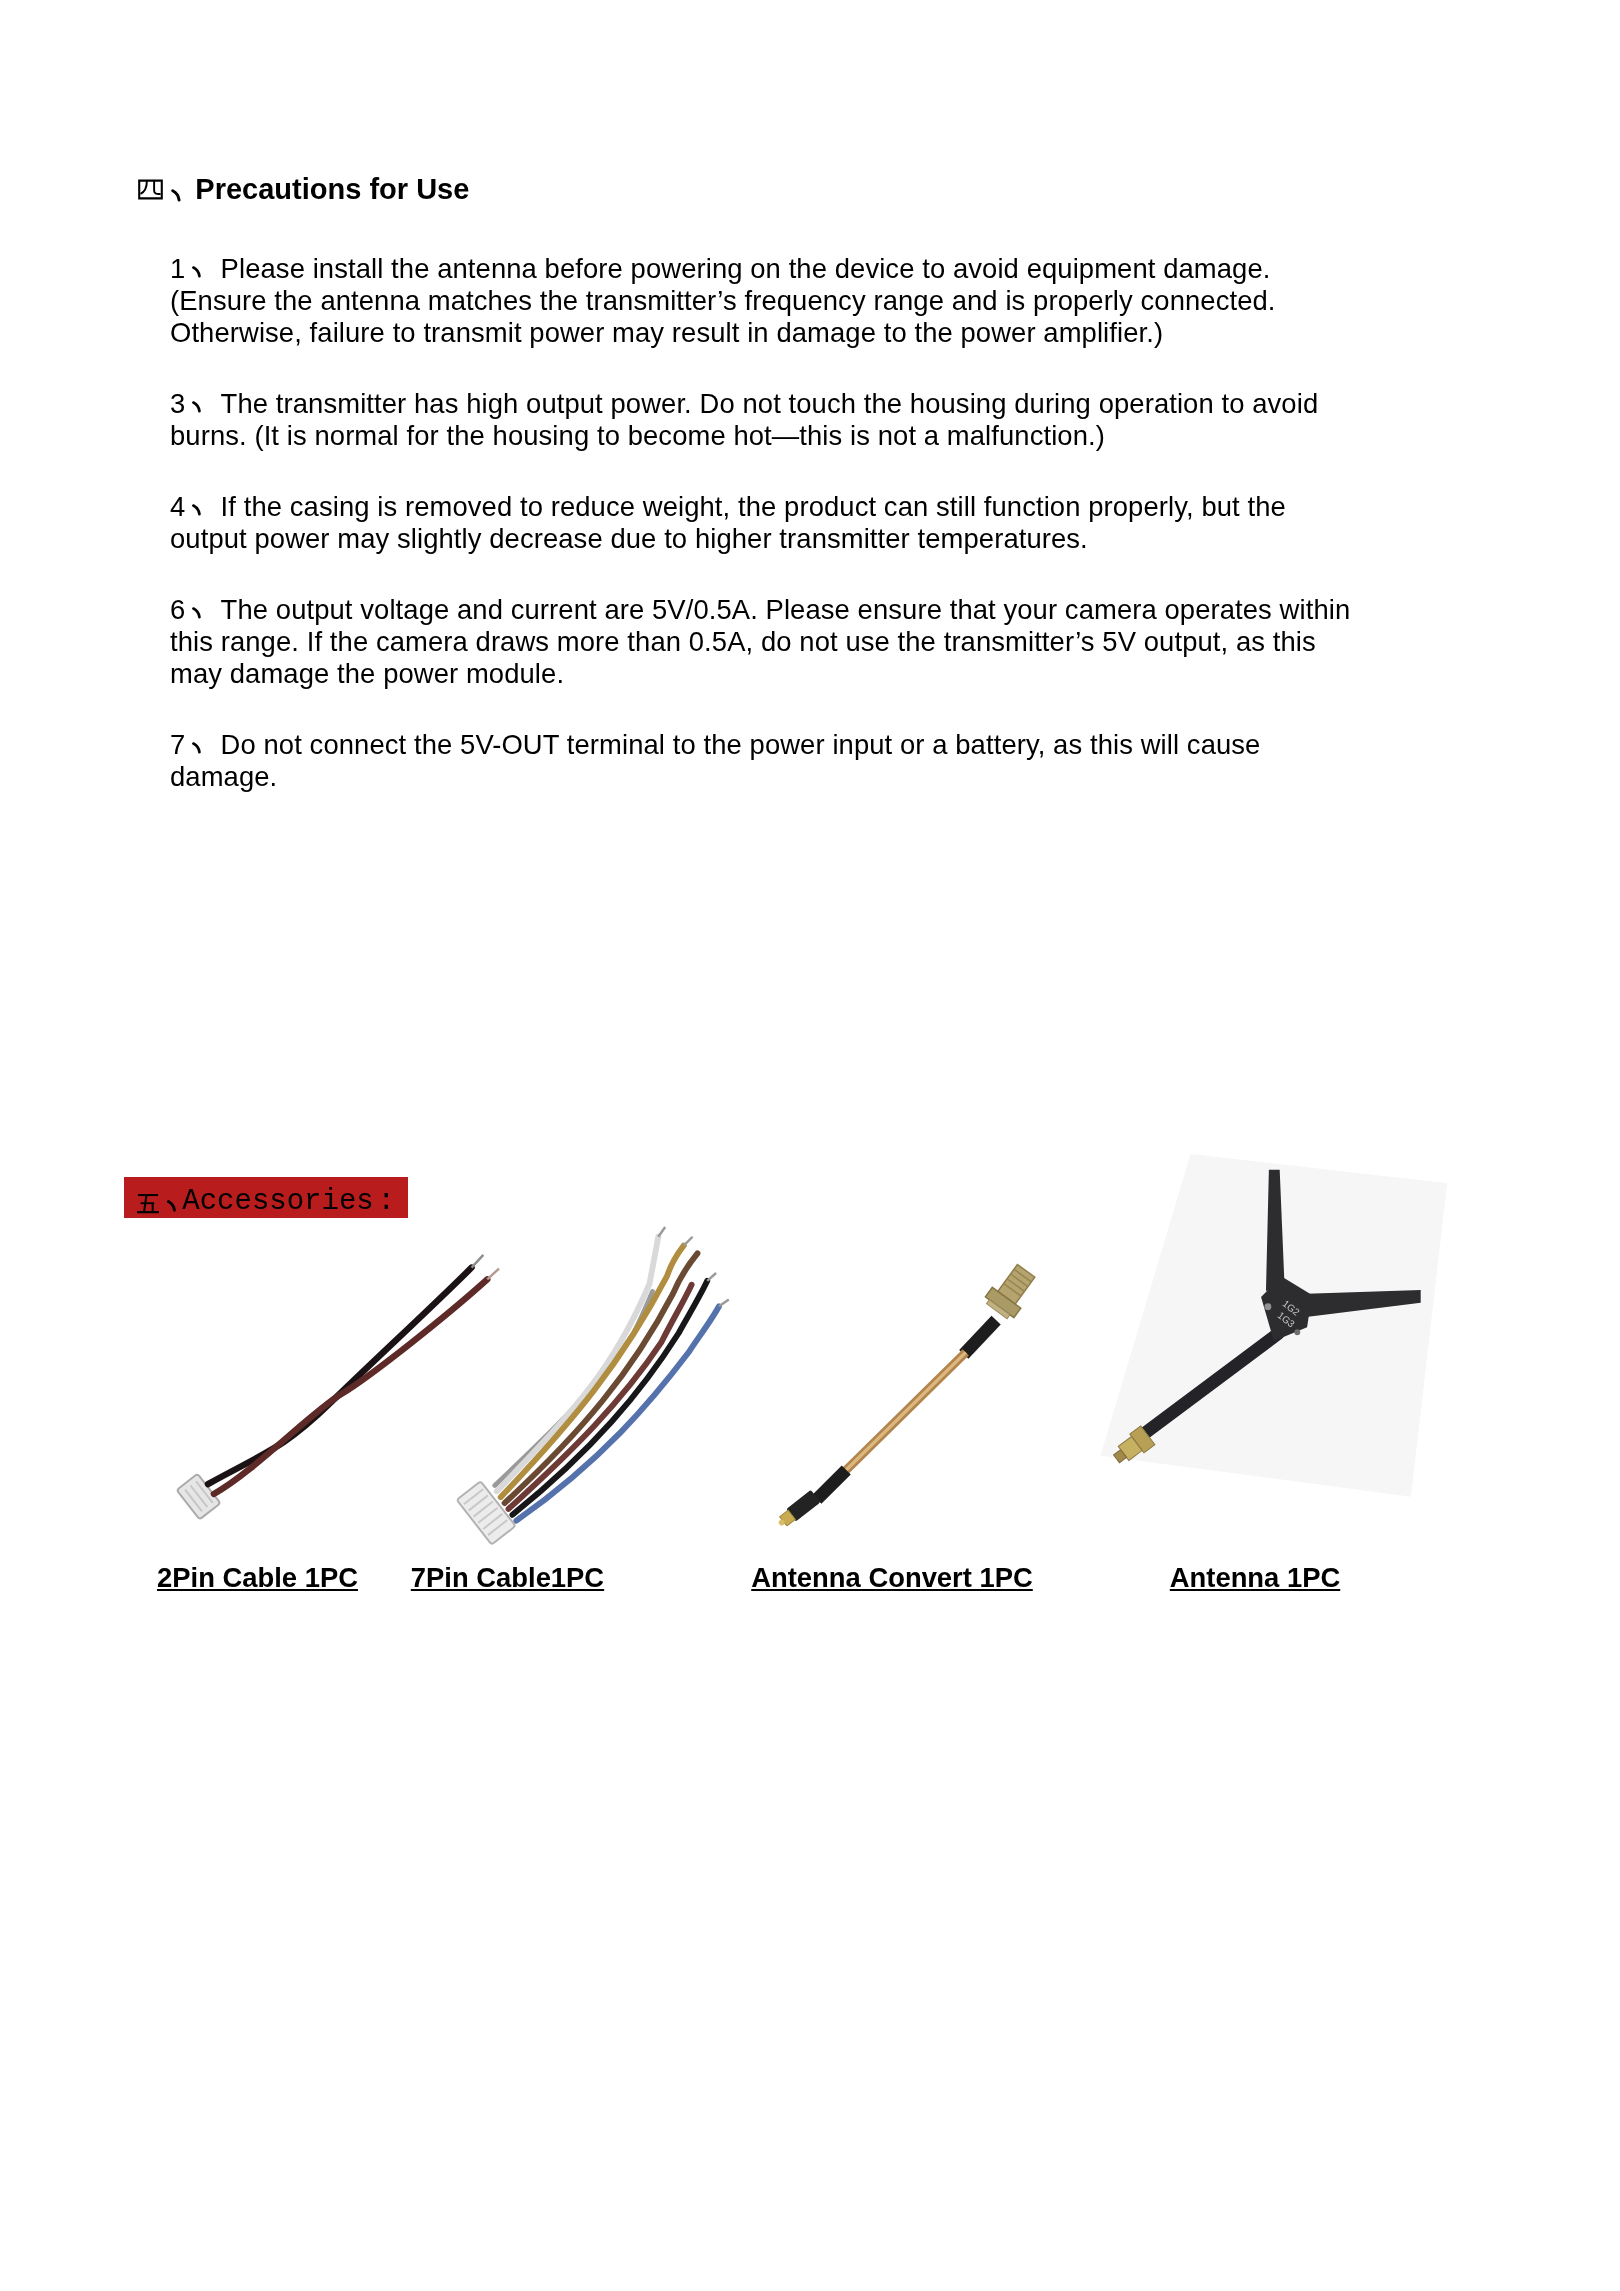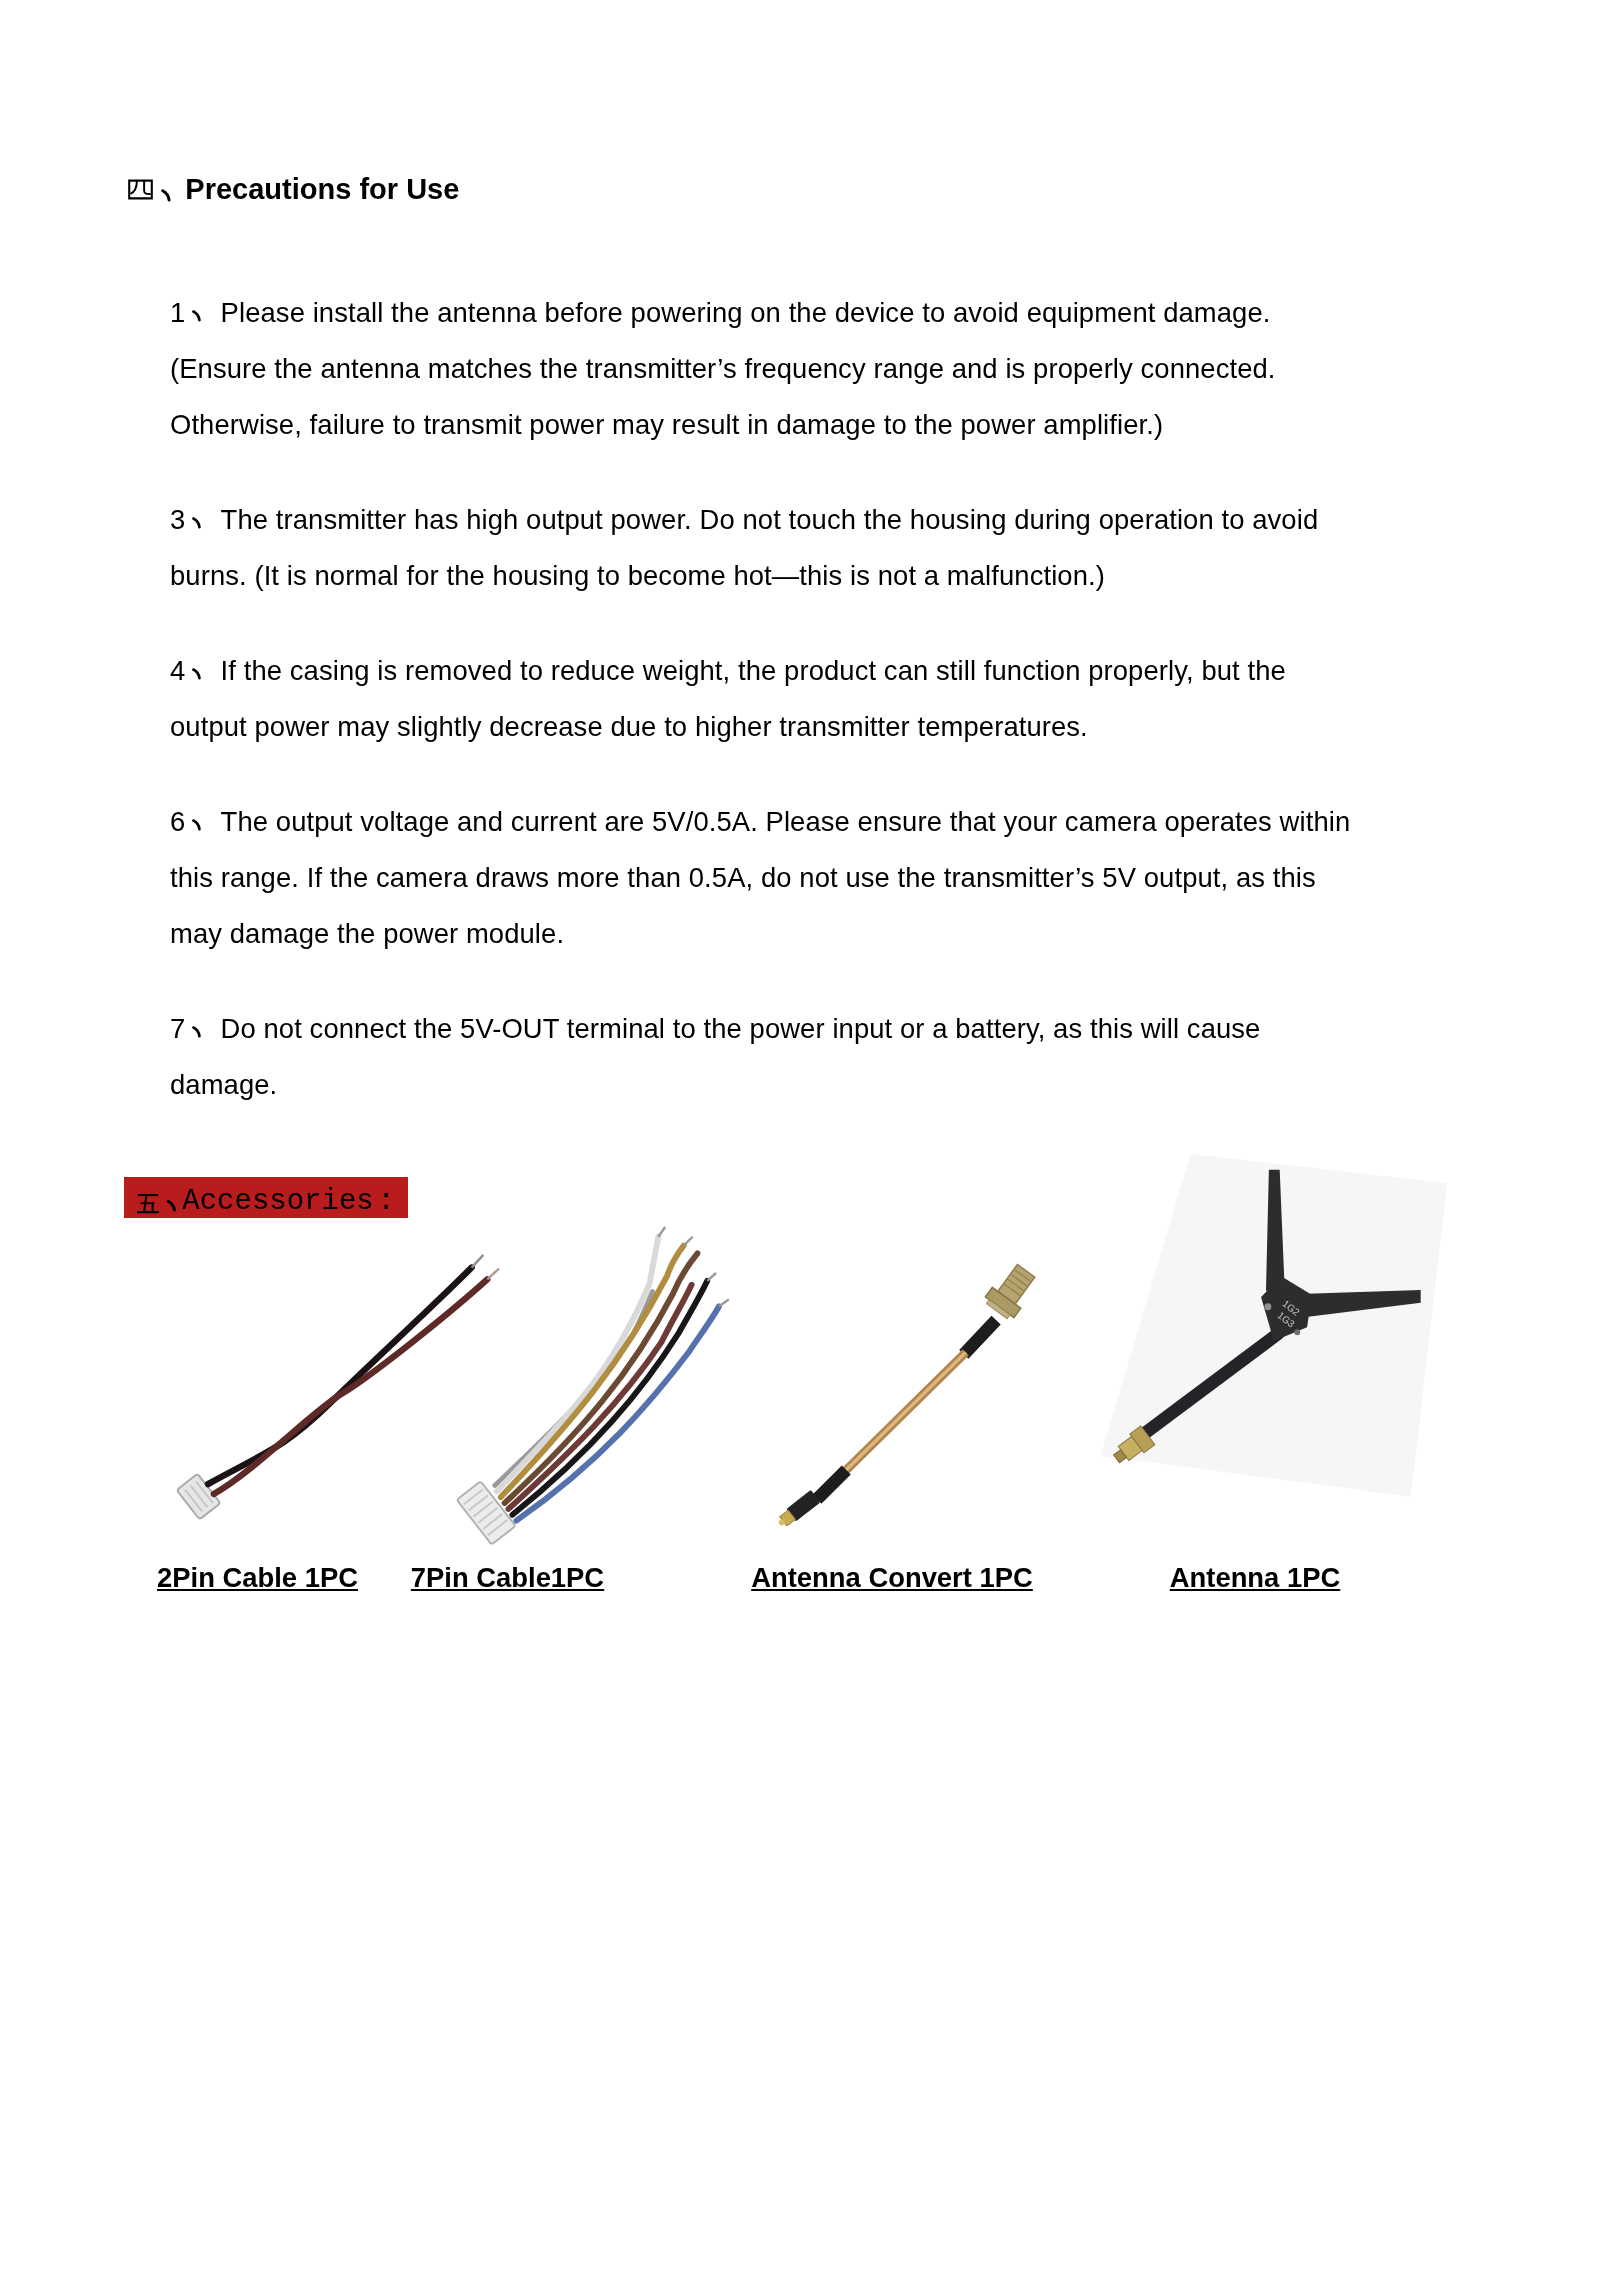--- a/index.html
+++ b/index.html
@@ -2,30 +2,30 @@
 <html><head>
 <meta charset="utf-8">
 <style>
   html,body{margin:0;padding:0;background:#e8e8e8;}
   .page{
     position:relative;width:1620px;height:2292px;background:#ffffff;
     font-family:"Liberation Sans",sans-serif;color:#000;overflow:hidden;margin:0 auto;
   }
   
   .heading{
-    position:absolute;left:126px;top:173px;display:flex;align-items:center;
+    position:absolute;left:136px;top:173px;display:flex;align-items:center;
     font-weight:bold;font-size:29px;white-space:nowrap;
   }
   .cjk-icon{display:inline-block;}
   .dun-icon{display:inline-block;align-self:flex-end;margin:0 5.9px 2.9px 3.9px;}
   .heading-latin{margin-left:5.9px;}
   
   .precautions{
     position:absolute;left:170px;top:253px;width:1343px;
-    font-size:27.4px;line-height:56px;letter-spacing:0.1px;margin-top:32px;
+    font-size:27.4px;line-height:32px;letter-spacing:0.1px;
   }
   .para{margin:0 0 39px 0;}
   .para .dun-inline{vertical-align:-1px;margin:0 16.7px 0 4.9px;}
   
   .acc-heading{
     position:absolute;left:124px;top:1177px;height:41px;
     display:flex;align-items:flex-end;background:#b91c1c;
     padding:0 12.7px 0 9.8px;font-family:"Liberation Mono",monospace;
     font-size:29px;white-space:nowrap;
   }

